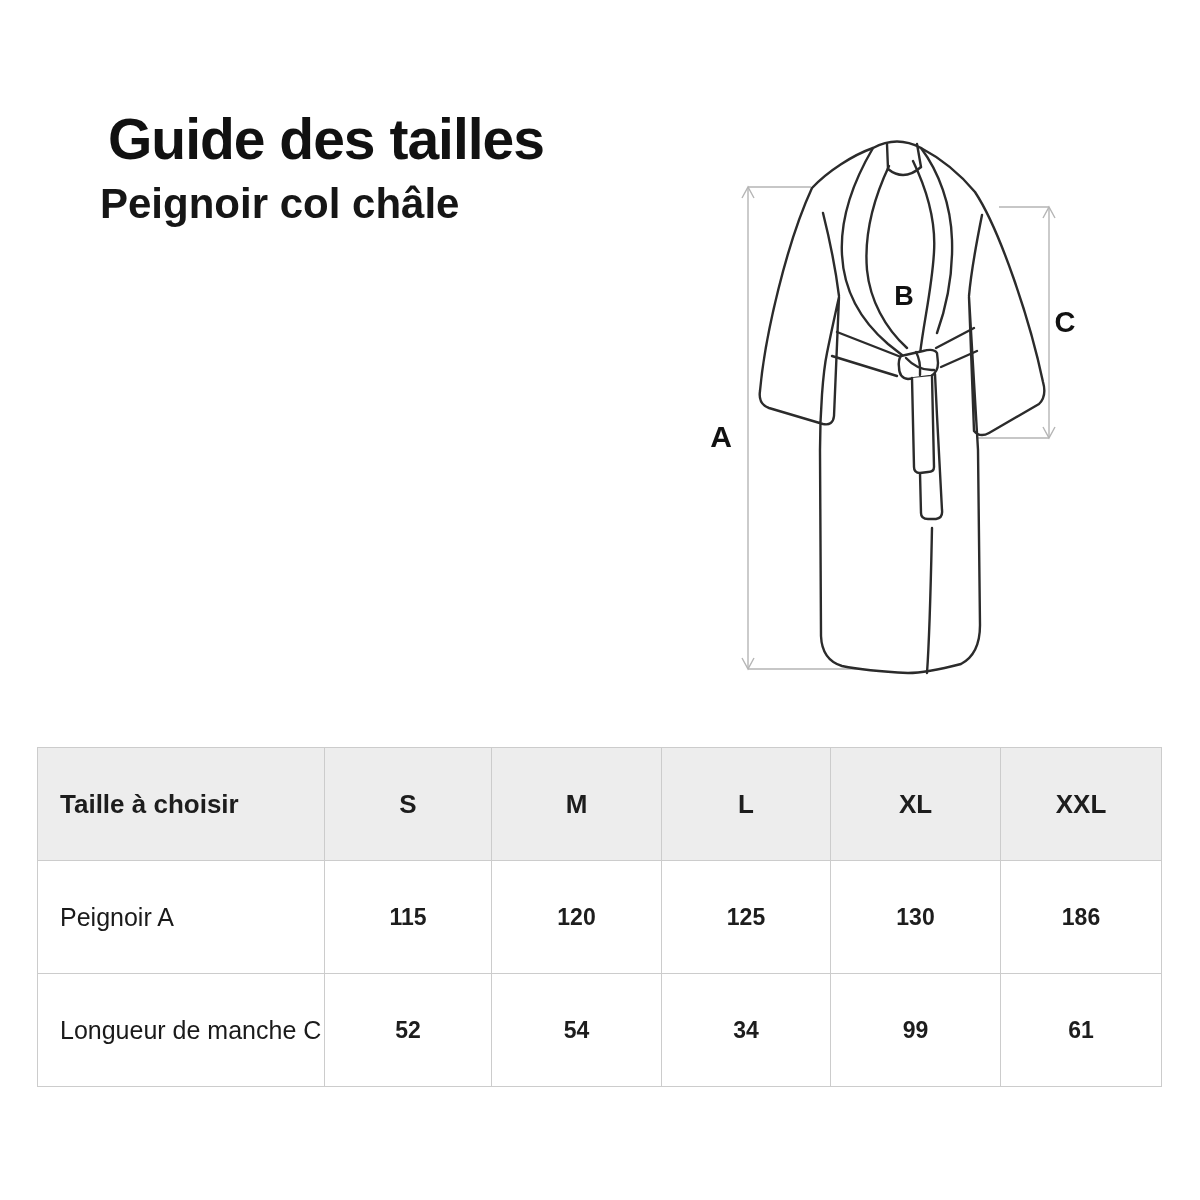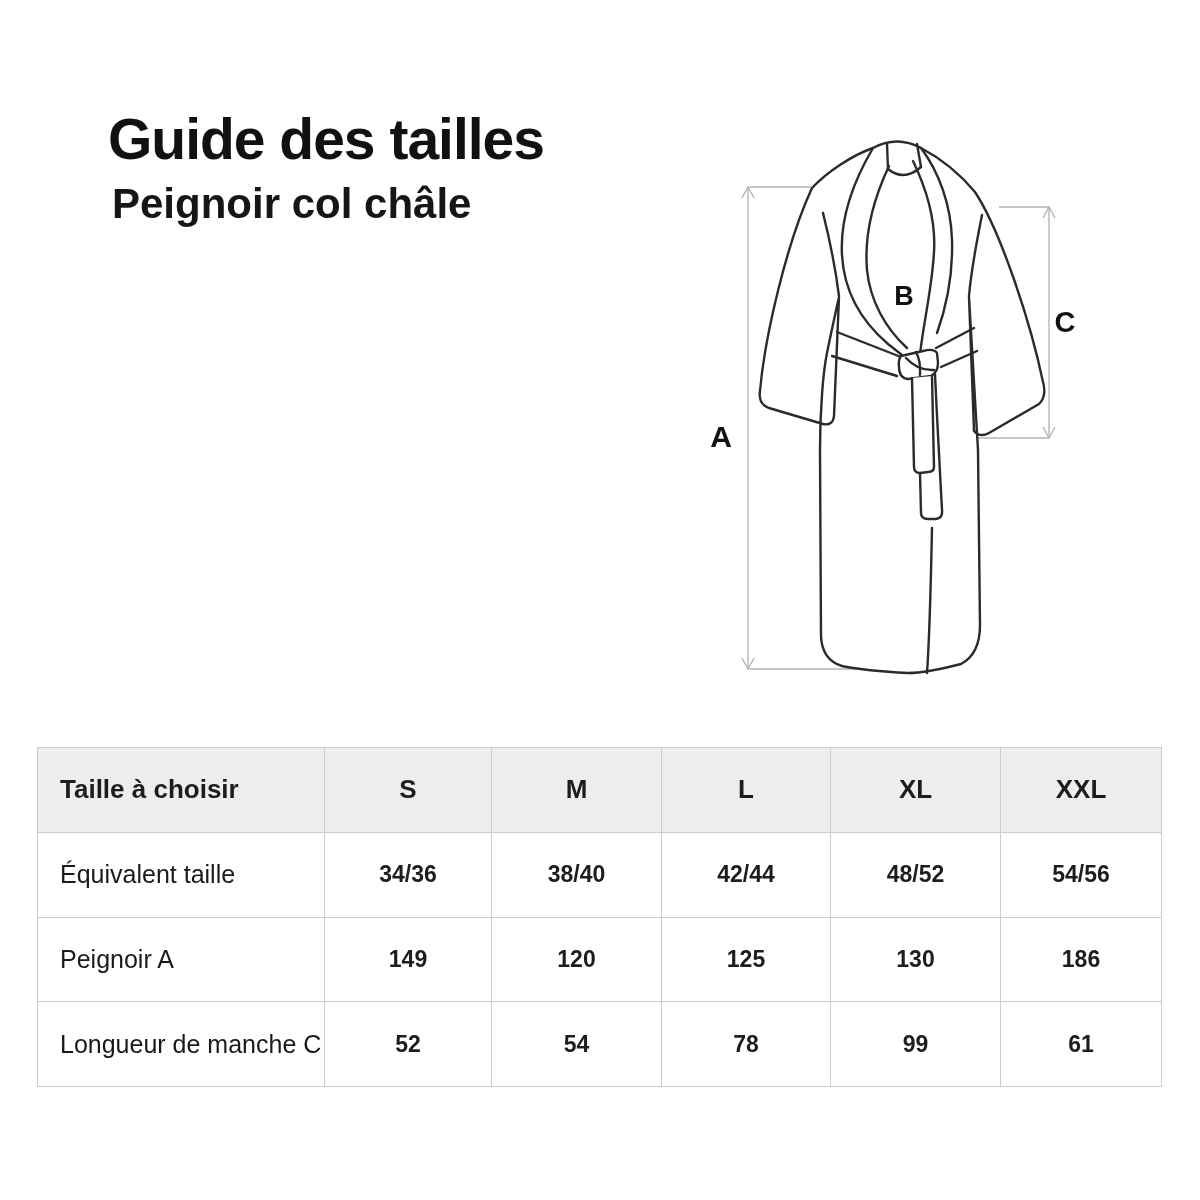--- a/index.html
+++ b/index.html
@@ -5,21 +5,21 @@
   html,body{margin:0;padding:0;}
   body{
     width:1200px;height:1200px;position:relative;background:#ffffff;
     font-family:"Liberation Sans",sans-serif;color:#1d1d1d;overflow:hidden;
   }
   .title{
     position:absolute;left:100px;top:98px;margin:8px;
     font-size:57px;font-weight:700;letter-spacing:-1px;color:#111;
   }
   .subtitle{
-    position:absolute;left:112px;top:180px;margin:0;
+    position:absolute;left:100px;top:180px;margin:0;
     font-size:42px;font-weight:600;letter-spacing:0;color:#161616;
   }
   .diagram{position:absolute;left:690px;top:120px;width:420px;height:580px;}
   .robe{stroke:#2b2b2b;stroke-width:2.4;fill:none;stroke-linecap:round;stroke-linejoin:round;}
   .robe-fill{fill:#ffffff;}
   .arrow{stroke:#b5b5b5;stroke-width:1.4;fill:none;stroke-linecap:butt;}
   .measure-label{font-family:"Liberation Sans",sans-serif;font-weight:700;fill:#111;}
   table.size-table{
     position:absolute;left:37px;top:747px;width:1124px;height:340px;
     border-collapse:collapse;table-layout:fixed;background:#fff;
@@ -138,37 +138,29 @@
   <tbody>
       <tr>
     <th class="rowhead">Taille à choisir</th>
     <th>S</th>
     <th>M</th>
     <th>L</th>
     <th>XL</th>
     <th>XXL</th>
   </tr>
   <tr>
-    <td class="rowlabel">Équivalent taille</td>
-    <td>34/36</td>
-    <td>38/40</td>
-    <td>42/44</td>
-    <td>48/52</td>
-    <td>54/56</td>
-  </tr>
-  <tr>
     <td class="rowlabel">Peignoir A</td>
-    <td>149</td>
+    <td>115</td>
     <td>120</td>
     <td>125</td>
     <td>130</td>
     <td>186</td>
   </tr>
   <tr>
     <td class="rowlabel">Longueur de manche C</td>
     <td>52</td>
     <td>54</td>
-    <td>78</td>
+    <td>34</td>
     <td>99</td>
     <td>61</td>
   </tr>
 </tbody>
   </table>
 
 </body></html>

